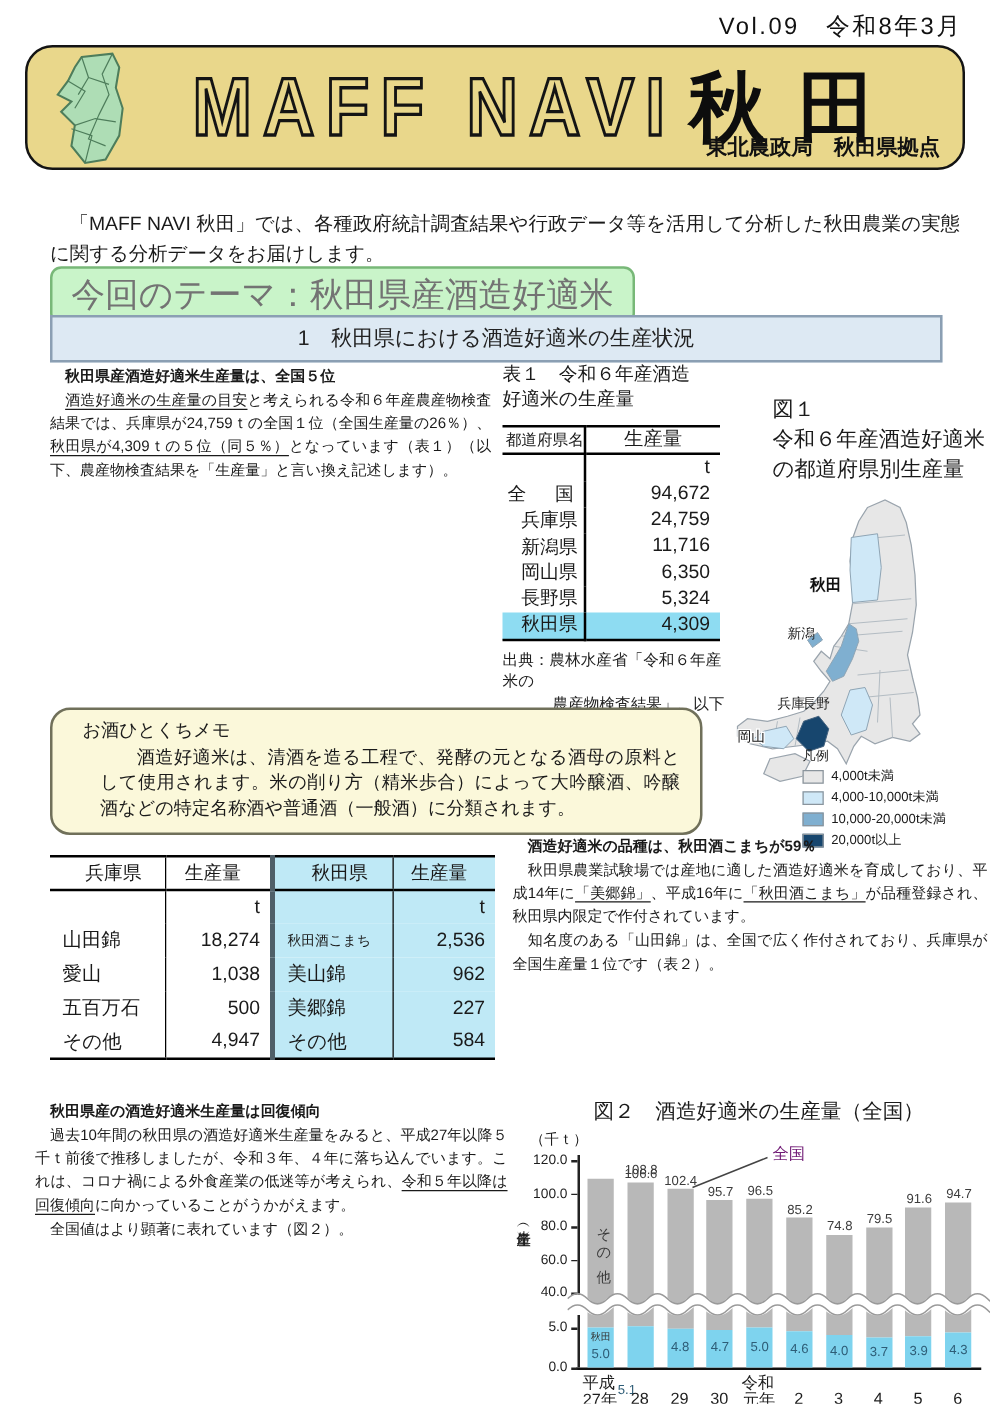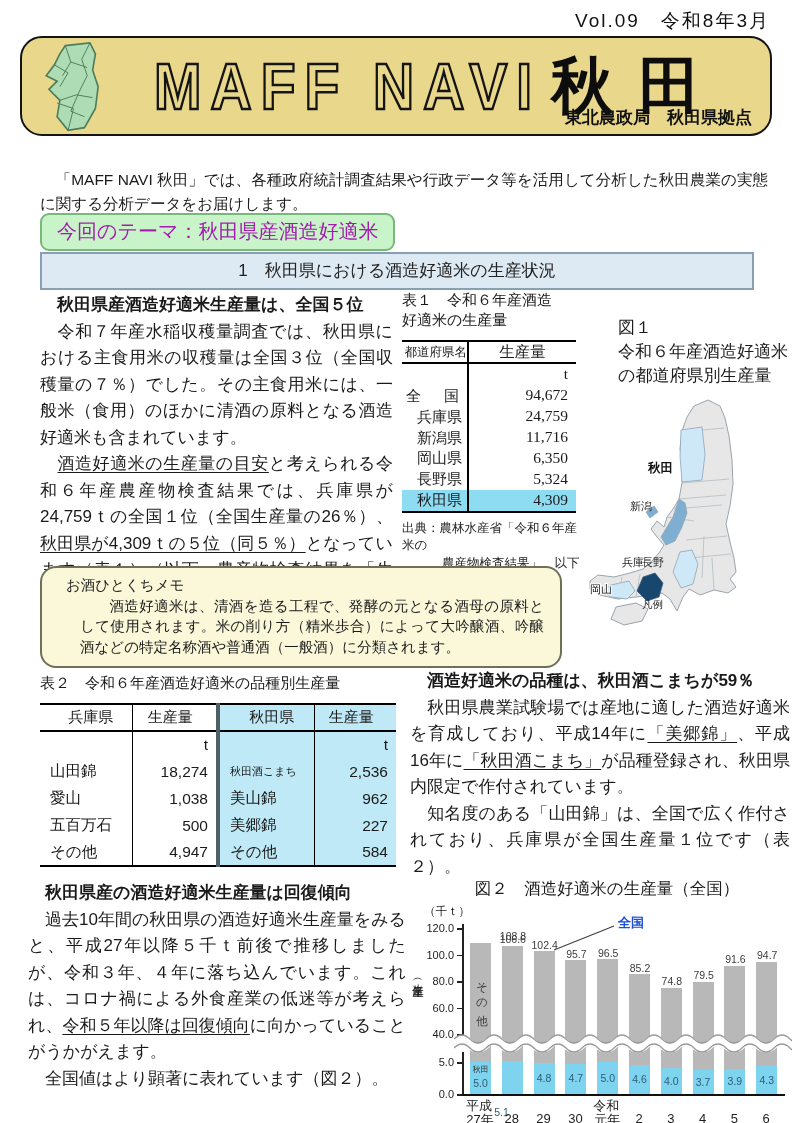--- a/index.html
+++ b/index.html
@@ -16,34 +16,34 @@
             border:2.5px solid #141414; border-radius:22px; display:flex; align-items:center; }
   .banner-map { margin:4px 4px 0 16px; flex:0 0 auto; }
   .maff-latin { font-size:57px; font-weight:700; letter-spacing:9px; margin-left:30px;
                 color:#e9d78b; -webkit-text-stroke:2.3px #141414; white-space:nowrap; transform:scaleY(1.15); }
   .maff-kanji { font-size:62px; font-weight:900; letter-spacing:4px; color:#0d0d0d;
                 margin-left:10px; white-space:nowrap; }
   .banner-sub { position:absolute; right:18px; bottom:5px; font-size:17px; font-weight:700; color:#111; }
 
   .intro { top:168px; left:40px; width:728px; font-size:15.5px; line-height:1.55; }
   .theme-box { top:213px; left:40px; background:#c9f4c9; border:2px solid #78b878;
-               border-radius:9px; padding:3px 15px 4px; font-size:20px; color:#a21caf; }
+               border-radius:9px; padding:3px 15px 4px; font-size:27px; color:#737373; }
   .section-bar { top:252px; left:40px; width:714px; background:#dde9f3; border:2px solid #8b9fb3;
                  text-align:center; font-size:17px; padding:5px 0 6px; color:#222; }
 
-  .body-text { font-size:17px; line-height:1.56; }
+  .body-text { font-size:12px; line-height:1.56; }
   .body-text .hd { font-weight:700; }
   .col-left { top:292px; left:40px; width:353px; }
   .col-right { top:668px; left:410px; width:380px; }
   .col-bl { top:880px; left:28px; width:378px; }
 
   
   .t1 { top:290px; left:402px; width:180px; font-size:15px; line-height:1.35; }
   .t1 table { border-collapse:collapse; margin-top:9px; width:174px; }
-  .t1 th, .t1 td { height:14px; padding:0;font-family:Liberation Serif, serif; }
+  .t1 th, .t1 td { height:14px; padding:0; }
   .t1 .c1 { width:66px; border-right:2px solid #000; text-align:right; padding-right:5px; font-size:15px; }
   .t1 .c2 { width:108px; text-align:right; padding-right:8px; font-size:15.5px; }
   .t1 thead th { border-top:2.5px solid #000; border-bottom:2px solid #000; font-weight:400; text-align:center; }
   .t1 thead .c1 { font-size:12.5px; padding-right:0; }
   .t1 tbody tr:last-child td { border-bottom:2.5px solid #000; }
   .t1 .jpj { text-align:justify; text-align-last:justify; padding:0 8px 0 4px; }
   .t1-src { margin-top:7px; font-size:12.5px; line-height:1.4; color:#222; }
   .t1-src .l2 { display:block; padding-left:40px; }
 
   
@@ -85,21 +85,21 @@
   .ytick { position:absolute; right:100%; margin-right:8px; font-size:11px; white-space:nowrap; width:40px; text-align:right; color:#1d1d1d; }
   .tickmark { position:absolute; left:-5px; width:5px; height:1.5px; background:#222; }
   .yaxis { position:absolute; left:0; width:1.5px; background:#222; }
   .xaxis { position:absolute; left:-1px; bottom:10px; width:324px; height:2px; background:#111; }
   .seg-gray, .seg-blue { position:absolute; width:21px; }
   .tlabel { position:absolute; width:36px; text-align:center; font-size:10.5px; color:#3c3c3c; }
   .alabel { position:absolute; width:21px; text-align:center; font-size:10.5px; color:#2e5d77; }
   .aklabel { position:absolute; width:21px; text-align:center; font-size:8px; color:#333; }
   .sonota { position:absolute; writing-mode:vertical-rl; font-size:11.5px; letter-spacing:3px; color:#3a3a3a; }
   .xlab { position:absolute; font-size:13px; color:#1d1d1d; text-align:center; }
-  .zenkoku { position:absolute; font-size:13px; color:#1d4ed8;font-weight:bold; }
+  .zenkoku { position:absolute; font-size:13px; color:#701a75; }
   .overlay { position:absolute; left:-8px; top:0; pointer-events:none; }
 </style>
 </head>
 <body>
 
 <div class="abs vol">Vol.09　令和8年3月</div>
 
 <div class="abs banner">
   <svg class="banner-map" width="82" height="96" viewBox="0 0 60 70">
     <path d="M20,4 L38,2 L42,10 L40,22 L44,34 L42,50 L34,64 L22,66 L14,56 L16,44 L8,36 L14,30 L6,26 L12,18 L16,10 Z" fill="#aeddb5" stroke="#4e7d5b" stroke-width="1.2"></path>
@@ -111,21 +111,20 @@
 </div>
 
 <p class="abs intro">　「MAFF NAVI 秋田」では、各種政府統計調査結果や行政データ等を活用して分析した秋田農業の実態に関する分析データをお届けします。</p>
 
 <div class="abs theme-box">今回のテーマ：秋田県産酒造好適米</div>
 
 <div class="abs section-bar">1　秋田県における酒造好適米の生産状況</div>
 
 <div class="abs col-left body-text">
   <p class="hd">　秋田県産酒造好適米生産量は、全国５位</p>
-  <p>　令和７年産水稲収穫量調査では、秋田県における主食用米の収穫量は全国３位（全国収穫量の７％）でした。その主食用米には、一般米（食用）のほかに清酒の原料となる酒造好適米も含まれています。</p>
   <p><span>　</span><span class="u">酒造好適米の生産量の目安</span><span>と考えられる令和６年産農産物検査結果では、兵庫県が24,759ｔの全国１位（全国生産量の26％）、</span><span class="u">秋田県が4,309ｔの５位（同５％）</span><span>となっています（表１）（以下、農産物検査結果を「生産量」と言い換え記述します）。</span></p>
 </div>
 
 <div class="abs t1">
   <div>表１　令和６年産酒造</div>
   <div>好適米の生産量</div>
   <table>
     <thead>
       <tr>
         <th class="c1">都道府県名</th>
@@ -184,30 +183,47 @@
     <polygon points="57,187 69,183 77,193 73,207 61,211 51,201" stroke="#41607d" stroke-width="0.8" fill="#17466e"></polygon>
     <polygon points="25,195 43,191 49,201 41,209 25,207 17,201" stroke="#8fa5b5" stroke-width="0.8" fill="#cfe8f7"></polygon>
     <text x="62" y="82" font-size="12.5" font-weight="bold" fill="#111">秋田</text>
     <text x="44" y="120" font-size="11" fill="#222">新潟</text>
     <text x="56" y="176" font-size="11" fill="#222">長野</text>
     <text x="36" y="176" font-size="11" fill="#222">兵庫</text>
     <text x="4" y="203" font-size="11" fill="#111" stroke="#ffffff" stroke-width="2" paint-order="stroke">岡山</text>
   </svg>
   <div class="legend">
     <div class="legend-title">凡例</div>
+    <div id="legend-rows">
+        <div class="legend-row">
+          <span class="sw" style="background: rgb(231, 231, 231);"></span>
+          <span>4,000t未満</span>
+        </div>
+        <div class="legend-row">
+          <span class="sw" style="background: rgb(207, 232, 247);"></span>
+          <span>4,000-10,000t未満</span>
+        </div>
+        <div class="legend-row">
+          <span class="sw" style="background: rgb(127, 175, 208);"></span>
+          <span>10,000-20,000t未満</span>
+        </div>
+        <div class="legend-row">
+          <span class="sw" style="background: rgb(23, 70, 110);"></span>
+          <span>20,000t以上</span>
+        </div>
+      </div>
   </div>
 </div>
 
 <div class="abs memo">
   <div class="memo-title">お酒ひとくちメモ</div>
   <p class="memo-body">　酒造好適米は、清酒を造る工程で、発酵の元となる酒母の原料として使用されます。米の削り方（精米歩合）によって大吟醸酒、吟醸酒などの特定名称酒や普通酒（一般酒）に分類されます。</p>
 </div>
 
 <div class="abs t2">
-  <div class="t2-title">表２　令和６年産酒造好適米の品種別生産量</div>
   <table>
     <thead>
       <tr>
         <th class="ca" style="text-align:center;">兵庫県</th>
         <th class="cb" style="text-align:center;">生産量</th>
         <th class="cc" style="text-align:center;">秋田県</th>
         <th class="cd" style="text-align:center;">生産量</th>
       </tr>
     </thead>
     <tbody id="t2-body">

